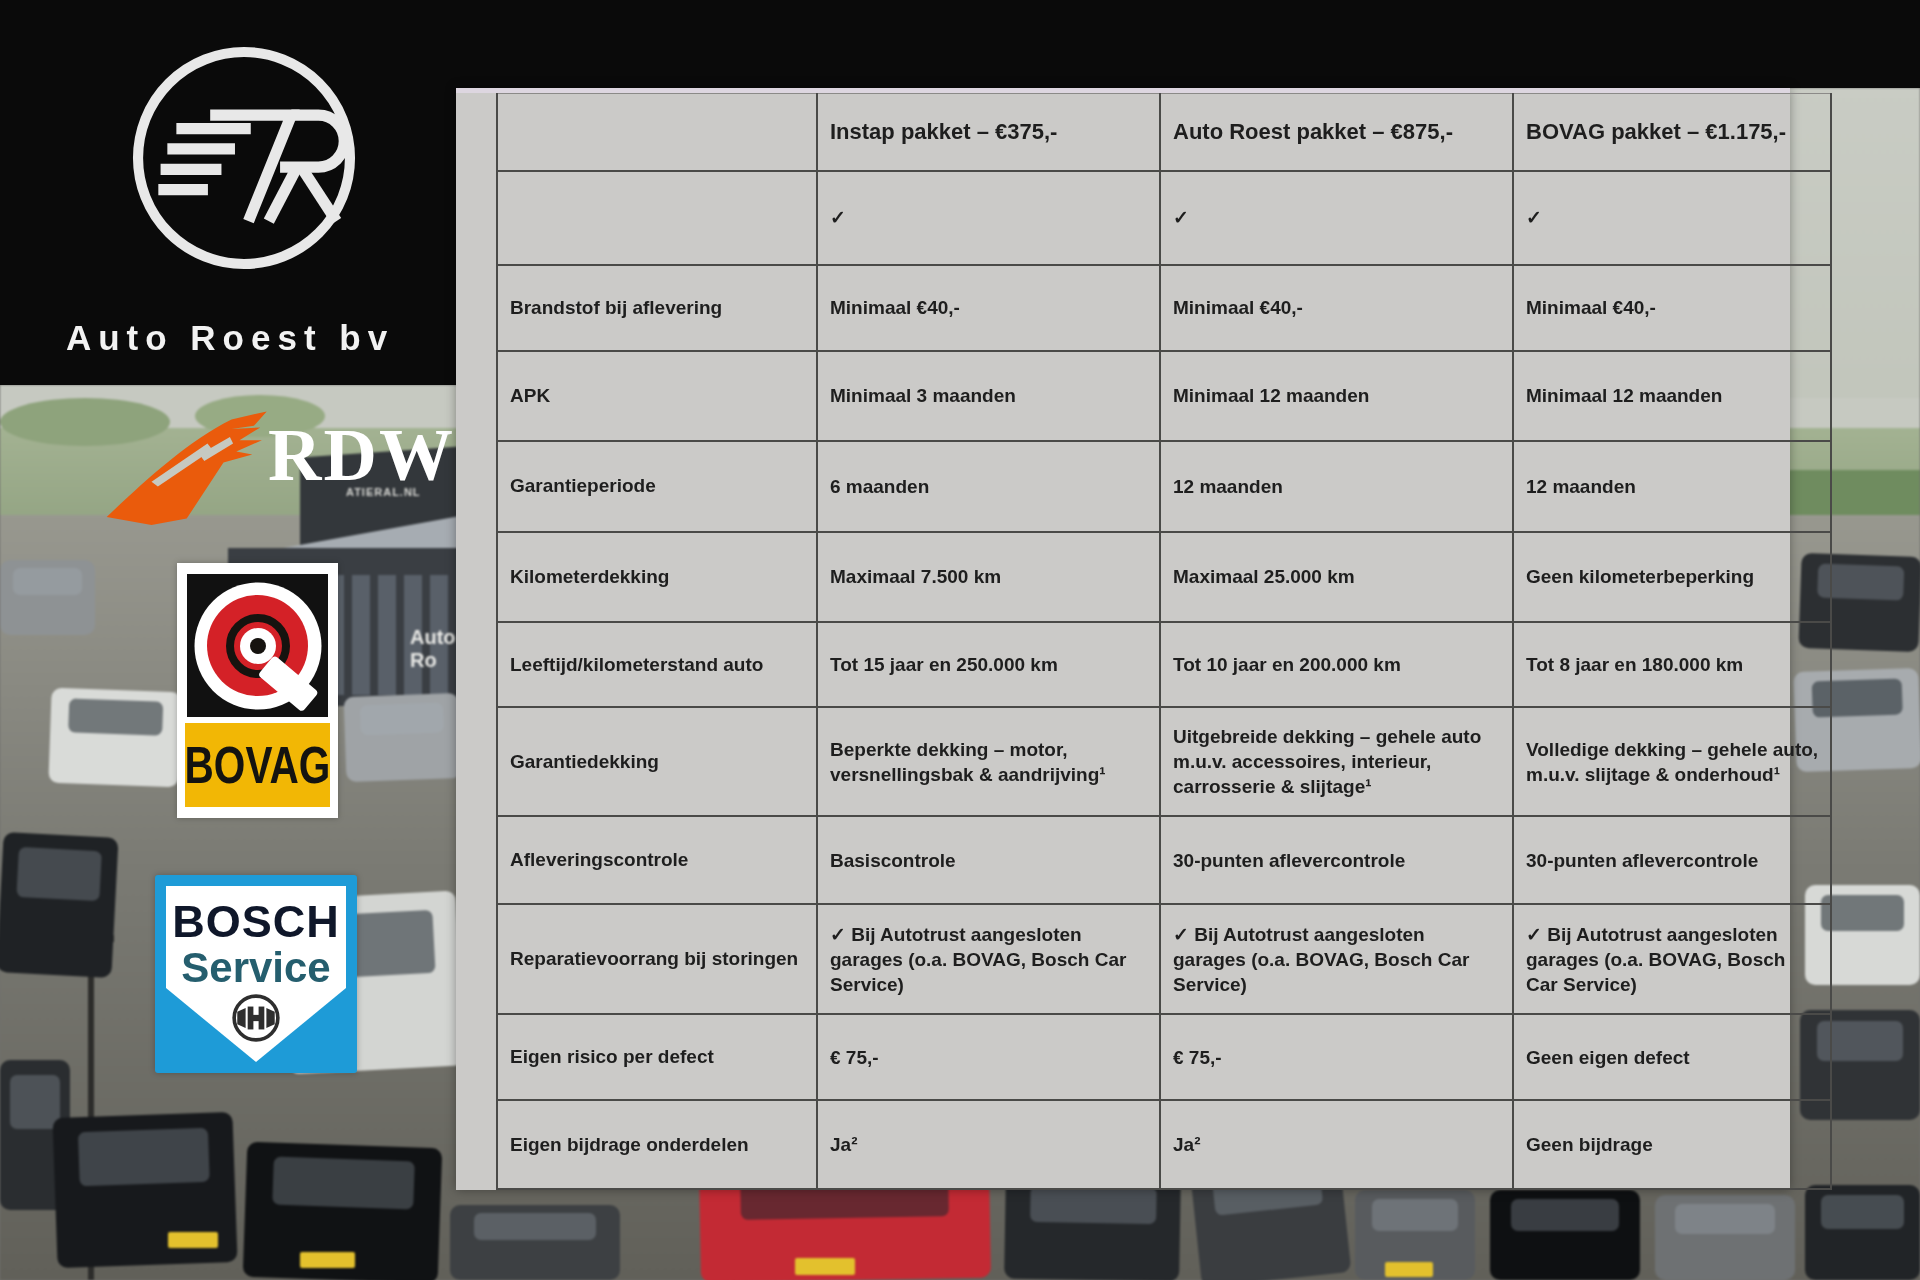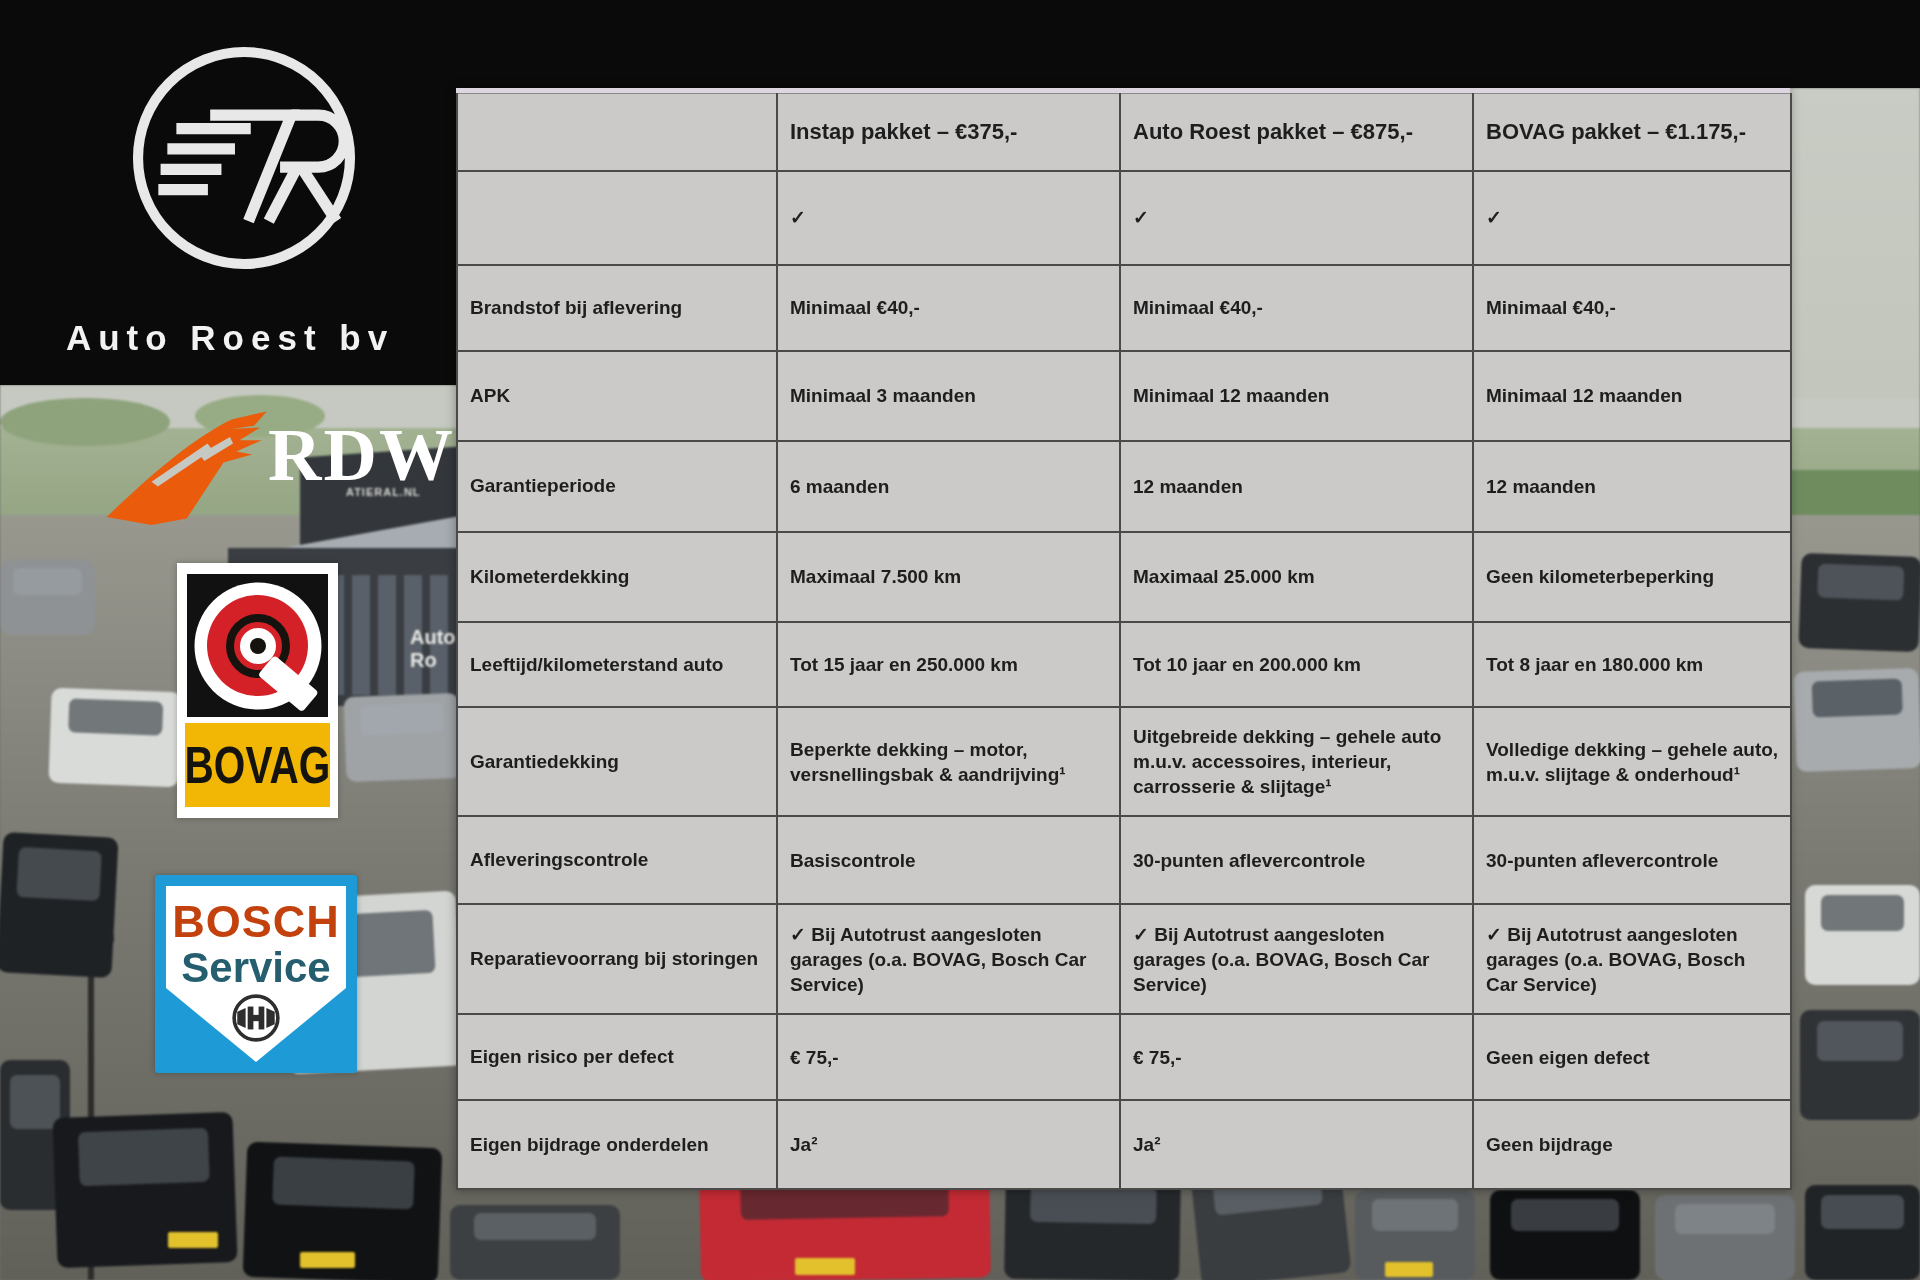--- a/index.html
+++ b/index.html
@@ -48,26 +48,26 @@
   .bovag-ring { position:absolute; left:50%; top:50%; width:64px; height:64px; transform:translate(-50%,-50%); border:8px solid #16130f; border-radius:50%; }
   .bovag-stem { position:absolute; left:58%; top:56%; width:58px; height:26px; background:#fff; transform:rotate(40deg); transform-origin:0 50%; border-radius:4px; }
   .bovag-key-circle { position:absolute; left:50%; top:50%; width:36px; height:36px; transform:translate(-50%,-50%); background:#fff; border-radius:50%; }
   .bovag-key-dot { position:absolute; left:50%; top:50%; width:16px; height:16px; transform:translate(-50%,-50%); background:#16130f; border-radius:50%; }
   .bovag-yellow { position:absolute; left:8px; top:160px; width:145px; height:84px; background:#f2b705; display:flex; align-items:center; justify-content:center; }
   .bovag-yellow span { font-size:52px; font-weight:900; color:#141310; transform:scaleX(.78); letter-spacing:0px; }
 
   
   .bosch { position:absolute; left:155px; top:875px; width:202px; height:198px; background:#1e9bd7; border-radius:3px; box-shadow:0 0 6px rgba(0,0,0,.25); }
   .bosch-shield { position:absolute; left:11px; top:11px; width:180px; height:176px; background:#fff; clip-path:polygon(0 0,100% 0,100% 58%,50% 100%,0 58%); text-align:center; }
-  .bosch-line1 { margin-top:10px; font-size:45px; font-weight:800; color:#c2410c; letter-spacing:1px; }
+  .bosch-line1 { margin-top:10px; font-size:45px; font-weight:800; color:#0f172a; letter-spacing:1px; }
   .bosch-line2 { margin-top:-4px; font-size:42px; font-weight:700; color:#255e6e; }
   .bosch-armature { margin-top:0px; }
 
   
-  .pkg-table { position:absolute; left:456px; top:88px; width:1334px; height:1102px; background:#cbcac8; border-top:5px solid #ddd6e0; box-shadow:0 0 10px rgba(0,0,0,.35); }
+  .pkg-table { position:absolute; left:456px; top:88px; width:1334px; height:1102px; background:#cbcac8; border-top:5px solid #ddd6e0; box-shadow:0 0 10px rgba(0,0,0,.35);padding-left:40px; }
   table { width:100%; height:100%; border-collapse:collapse; table-layout:fixed; }
   th, td { border:2px solid #4a4a48; vertical-align:middle; text-align:left; color:#1e1e1e; padding:6px 10px 6px 12px; }
   table, tr:first-child th { border-top:1px solid #8b8a88; }
   thead th { font-size:22px; font-weight:700; }
   tbody th { font-size:19px; font-weight:700; }
   tbody td { font-size:19px; font-weight:700; line-height:1.32; }
   col.c0 { width:320px; } col.c1 { width:343px; } col.c2 { width:353px; } col.c3 { width:318px; }
   tr.r0 { height:80px; } tr.r1 { height:73px; } tr.r2 { height:84px; } tr.r3 { height:76px; }
   tr.r4 { height:77px; } tr.r5 { height:77px; } tr.r6 { height:72px; } tr.r7 { height:92px; }
   tr.r8 { height:75px; } tr.r9 { height:93px; } tr.r10 { height:73px; } tr.r11 { height:75px; }

